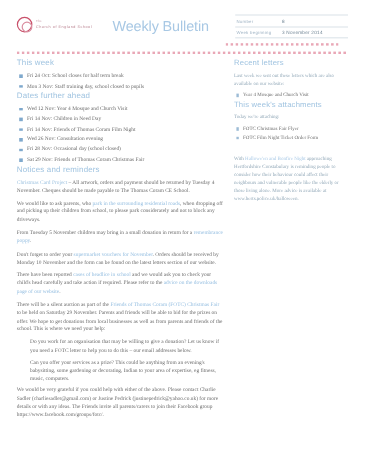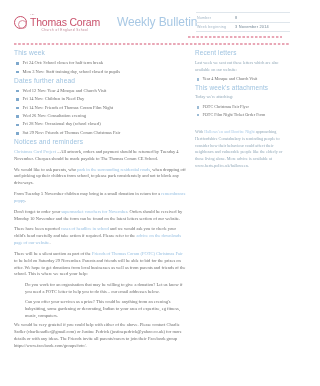--- a/index.html
+++ b/index.html
@@ -208,21 +208,20 @@
 </head>
 <body>
 
 <div class="page">
 
   <div class="masthead">
     <div class="brand">
       <div class="logo-mark"></div>
       <div class="brand-text">
         <span class="brand-sup">The</span>
-        <span class="brand-name">Thomas Coram</span>
         <span class="brand-sub">Church of England School</span>
       </div>
     </div>
     <div class="bulletin-title">Weekly Bulletin</div>
   </div>
 
   <div class="issue-box">
     <div class="issue-row">
       <span class="issue-label">Number</span>
       <span class="issue-value">8</span>

